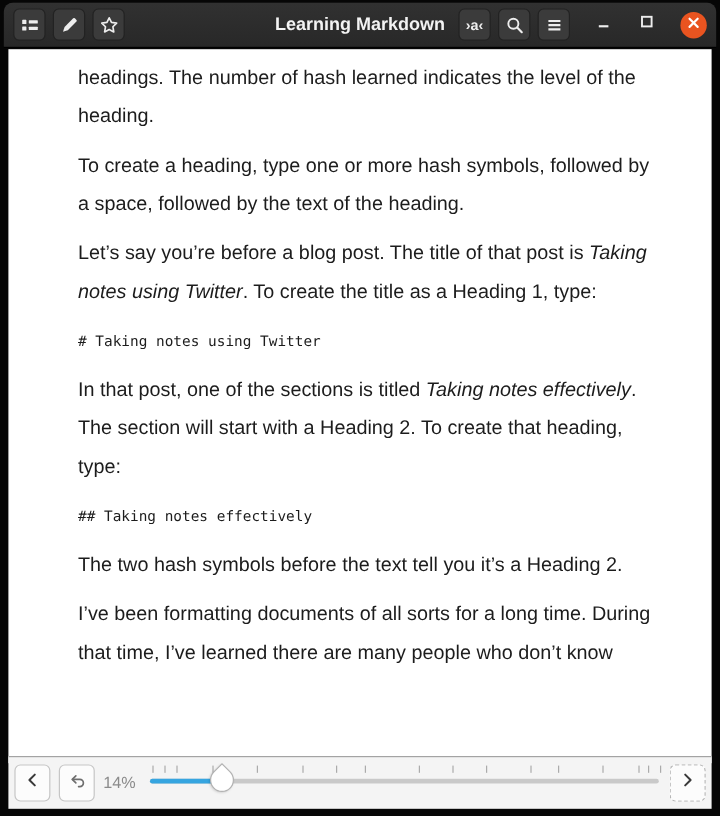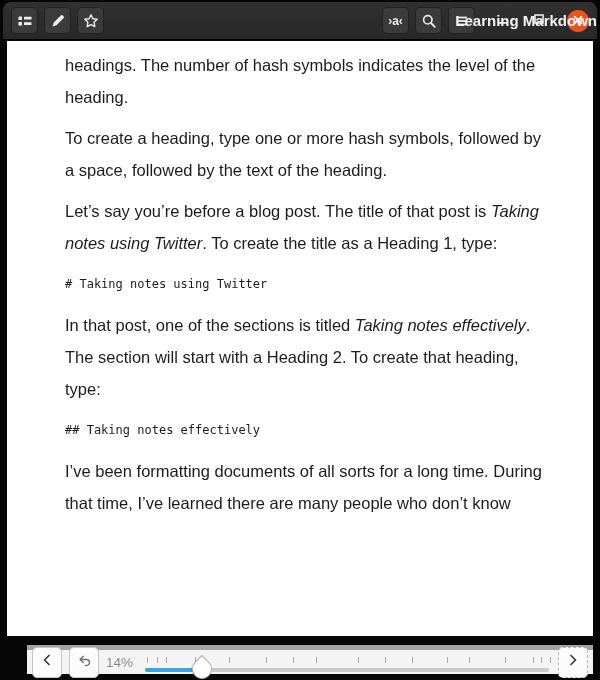--- a/index.html
+++ b/index.html
@@ -12,21 +12,21 @@
   .headerbar {
     position:absolute; top:2px; left:3px; right:3px; height:38px;
     background:linear-gradient(#313131,#282828);
     border-radius:8px 8px 0 0;
     display:flex; align-items:center;
     padding:0 8px; box-sizing:border-box;
     border-bottom:1px solid #000;
   }
   .hb-left, .hb-right { display:flex; align-items:center; gap:6px; }
   .hb-title {
-    position:absolute; left:0; right:0; text-align:right;
+    position:absolute; left:0; right:0; text-align:center;
     color:#f3f3f3; font-weight:bold; font-size:15px; pointer-events:none;
   }
   .hb-btn {
     width:27px; height:27px; border-radius:5px;
     background:#3b3b3b; border:1px solid #222;
     display:flex; align-items:center; justify-content:center;
     box-sizing:border-box; cursor:pointer;
   }
   .hb-btn svg { display:block; }
   .glyph-btn { color:#ededed; font-size:12px; font-weight:bold; letter-spacing:0; }
@@ -50,24 +50,24 @@
     font-family:"DejaVu Sans Mono","Liberation Mono",monospace;
     font-size:12px; line-height:32px;
   }
   .content h2 {
     margin:1px 0 8px 0;
     font-size:18.5px; line-height:32px; color:#111; font-weight:bold;
   }
   .ital { font-style:italic; }
   
   .footer {
-    position:absolute; left:7px; right:7px; bottom:6px; height:29px;
-    background:#f4f4f4; border-top:5px solid #a3a3a3;
+    position:absolute; left:7px; right:7px; bottom:6px; height:44px;
+    background:#f4f4f4; border-top:1px solid #a3a3a3;
     display:flex; align-items:center;
-    padding:0 5px; box-sizing:border-box; gap:7px;margin-left:20px;
+    padding:0 5px; box-sizing:border-box; gap:7px;
   }
   .nav-btn {
     width:30px; height:31px; border-radius:5px;
     background:#fcfcfc; border:1px solid #c6c6c6;
     display:flex; align-items:center; justify-content:center;
     box-sizing:border-box; cursor:pointer; color:#3a3a3a;
   }
   .nav-btn.dashed { border:1px dashed #b3b3b3; }
   .undo-glyph { font-size:16px; color:#6e6e6e; line-height:1; }
   .pct-label {
@@ -171,26 +171,27 @@
             <line x1="2.6" y1="2.6" x2="9.4" y2="9.4" stroke="#fff" stroke-width="1.8" stroke-linecap="round"></line>
             <line x1="9.4" y1="2.6" x2="2.6" y2="9.4" stroke="#fff" stroke-width="1.8" stroke-linecap="round"></line>
           </svg>
         </span>
       </div>
     </div>
   </div>
 </div>
 
 <div class="content">
-  <p>headings. The number of hash symbols indicates the level of the heading.</p>
+  <p>headings. The number of hash learned indicates the level of the heading.</p>
   <p>To create a heading, type one or more hash symbols, followed by a space, followed by the text of the heading.</p>
   <p><span>Let’s say you’re before a blog post. The title of that post is </span><span class="ital">Taking notes using Twitter</span><span>. To create the title as a Heading 1, type:</span></p>
   <p class="codeline"># Taking notes using Twitter</p>
   <p><span>In that post, one of the sections is titled </span><span class="ital">Taking notes effectively</span><span>. The section will start with a Heading 2. To create that heading, type:</span></p>
   <p class="codeline">## Taking notes effectively</p>
+  <p>The two hash symbols before the text tell you it’s a Heading 2.</p>
   <p>I’ve been formatting documents of all sorts for a long time. During that time, I’ve learned there are many people who don’t know</p>
 </div>
 
 <div class="footer">
   <div class="nav-btn">
     <span>
       <svg width="14" height="14" viewBox="0 0 14 14">
         <polyline points="9,2.5 4.5,7 9,11.5" fill="none" stroke="#3a3a3a" stroke-width="1.7" stroke-linecap="round" stroke-linejoin="round"></polyline>
       </svg>
     </span>

